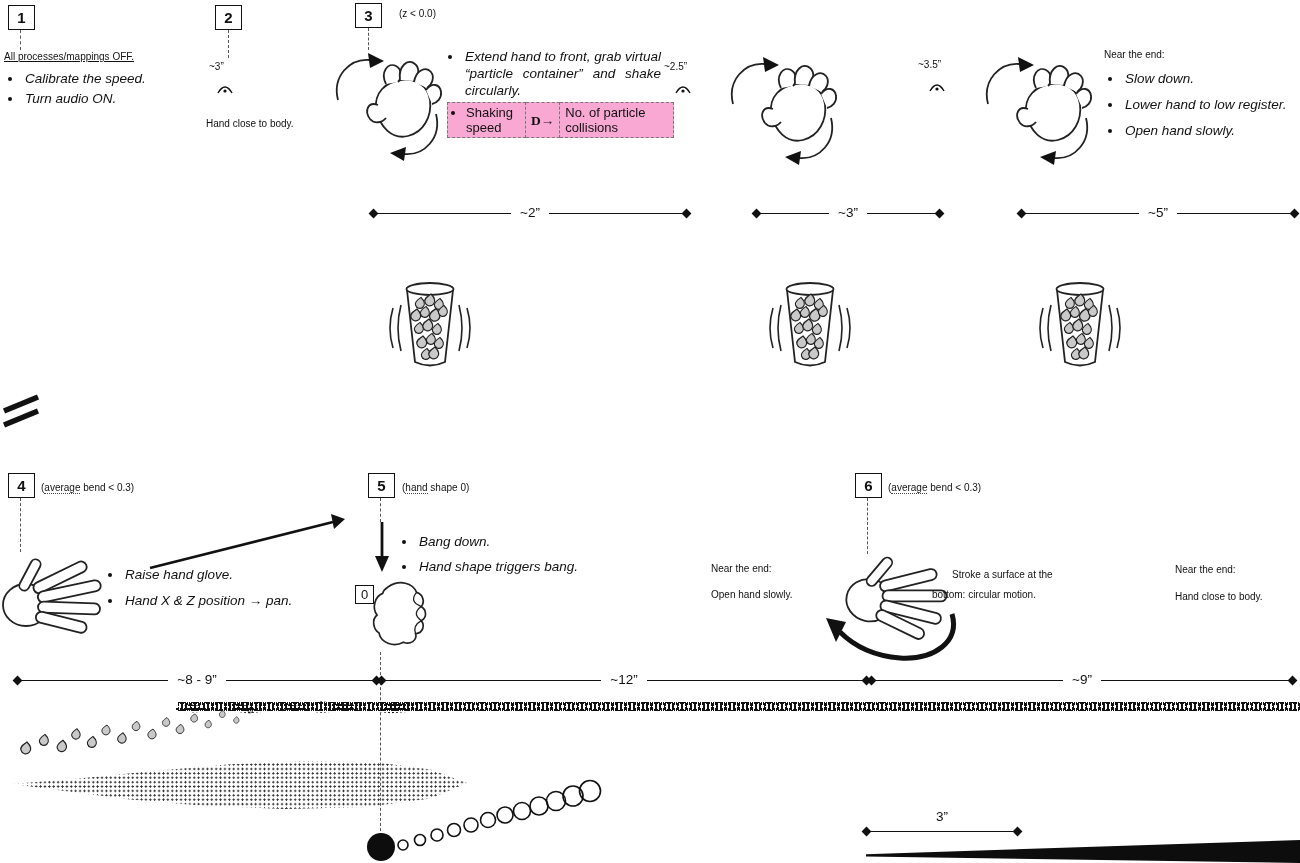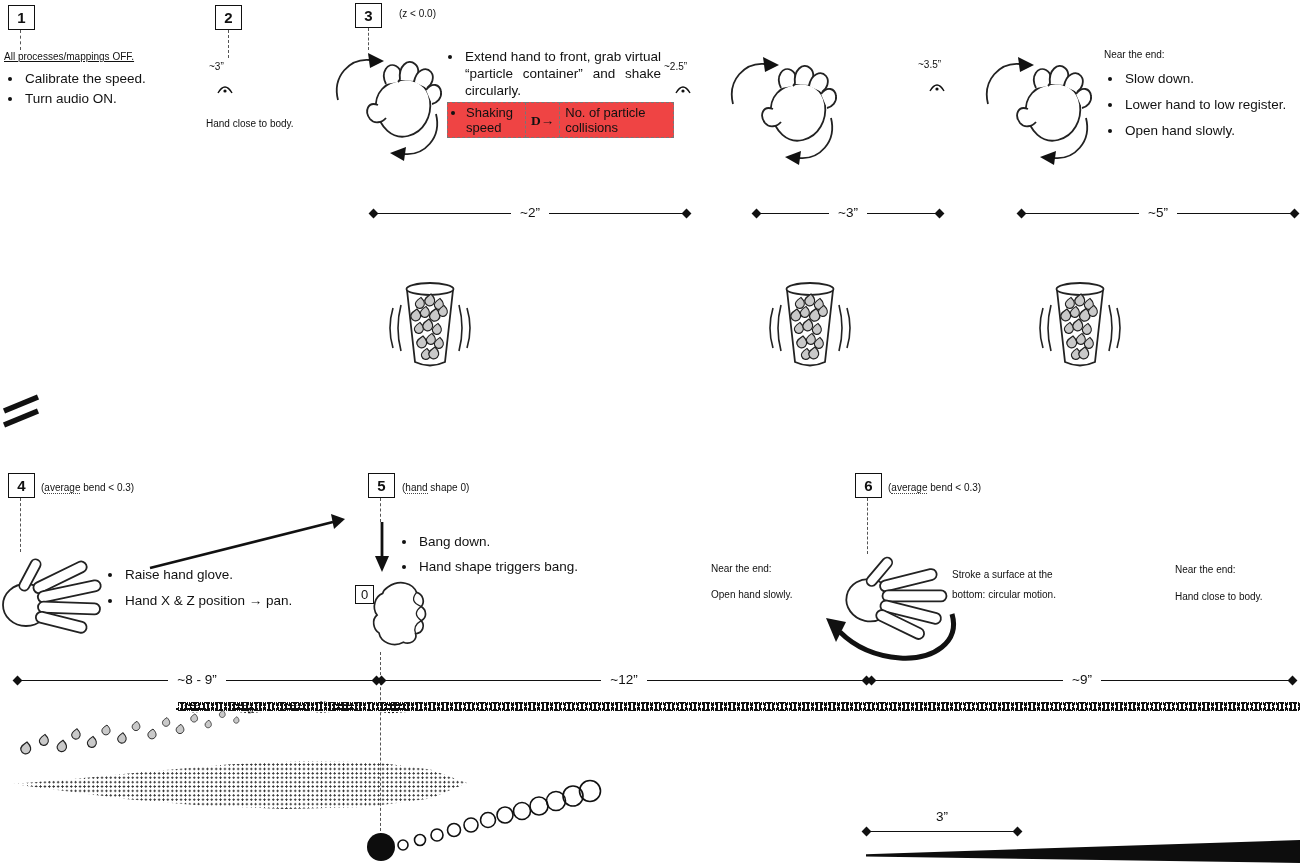--- a/index.html
+++ b/index.html
@@ -10,27 +10,27 @@
   }
   .txt { position:absolute; font-size:10px; white-space:nowrap; }
   .u { text-decoration:underline; }
   .cond span { white-space:pre; }
   .du { border-bottom:1px dotted #444; }
   .stepbox { position:absolute; width:27px; height:25px; border:1.6px solid #111;
     background:#fff; display:flex; align-items:center; justify-content:center;
     font-weight:bold; font-size:15px; }
   .dashv { position:absolute; width:0; border-left:1.4px dashed #555; }
   .blt { position:absolute; font-size:13.5px; list-style:disc outside; padding-left:17px; }
-  .blt li { padding-left:2px; }
+  .blt li { padding-left:2px;font-style:italic; }
   .just { text-align:justify; white-space:normal; }
   .tseg { position:absolute; display:flex; align-items:center; height:14px; }
   .dia { width:7px; height:7px; background:#111; transform:rotate(45deg); flex:0 0 auto; }
   .tline { flex:1; border-top:1.4px solid #111; height:0; }
   .tlab { padding:0 9px; font-size:13.5px; white-space:nowrap; transform:translateY(-1px); }
-  .maptable { position:absolute; border-collapse:collapse; font-size:13px; background:#ef4444; }
+  .maptable { position:absolute; border-collapse:collapse; font-size:13px; background:#f9a8d4; }
   .maptable td { border:1.2px dashed #777; padding:2px 5px; vertical-align:middle; line-height:15px; }
   .maptable td.c1 { width:78px; }
   .maptable td.c2 { width:32px; text-align:center; }
   .maptable td.c3 { width:114px; }
   .blt2 { list-style:disc outside; padding-left:13px; margin:0; }
   .dmap { font-family:"Liberation Serif", serif; font-weight:bold; font-size:13.5px; white-space:nowrap; }
   .vib { fill:none; stroke:#222; stroke-width:1.6; }
   .zbox { position:absolute; width:19px; height:19px; border:1.5px solid #111; background:#fff;
     display:flex; align-items:center; justify-content:center; font-size:13px; z-index:3; }
   .band { position:absolute;
@@ -330,21 +330,21 @@
   <rect x="0" y="-5.5" width="62" height="11" rx="5.5" transform="translate(38,57) rotate(2)" class="sk"></rect>
   <rect x="0" y="-5.5" width="52" height="11" rx="5.5" transform="translate(36,66) rotate(14)" class="sk"></rect>
 </svg>
 
 <svg style="left:810px;top:606px" width="158" height="60" viewBox="0 0 158 60">
   <path d="M142,8 C150,36 124,54 90,52 C64,50 44,40 30,26" fill="none" stroke="#111" stroke-width="5"></path>
   <polygon points="16,12 36,16 26,36" fill="#111"></polygon>
 </svg>
 
 <div class="txt" style="left:952px;top:569px">Stroke a surface at the</div>
-<div class="txt" style="left:952px;top:589px">bottom: circular motion.</div>
+<div class="txt" style="left:932px;top:589px">bottom: circular motion.</div>
 
 <div class="txt" style="left:1175px;top:564px">Near the end:</div>
 <div class="txt" style="left:1175px;top:591px">Hand close to body.</div>
 
 <div class="tseg" style="left:14px;top:673px;width:366px;z-index:2">
   <span class="dia"></span>
     <span class="tline"></span>
   <span class="tlab">~8 - 9”</span>
   <span class="tline"></span>
     <span class="dia"></span>

